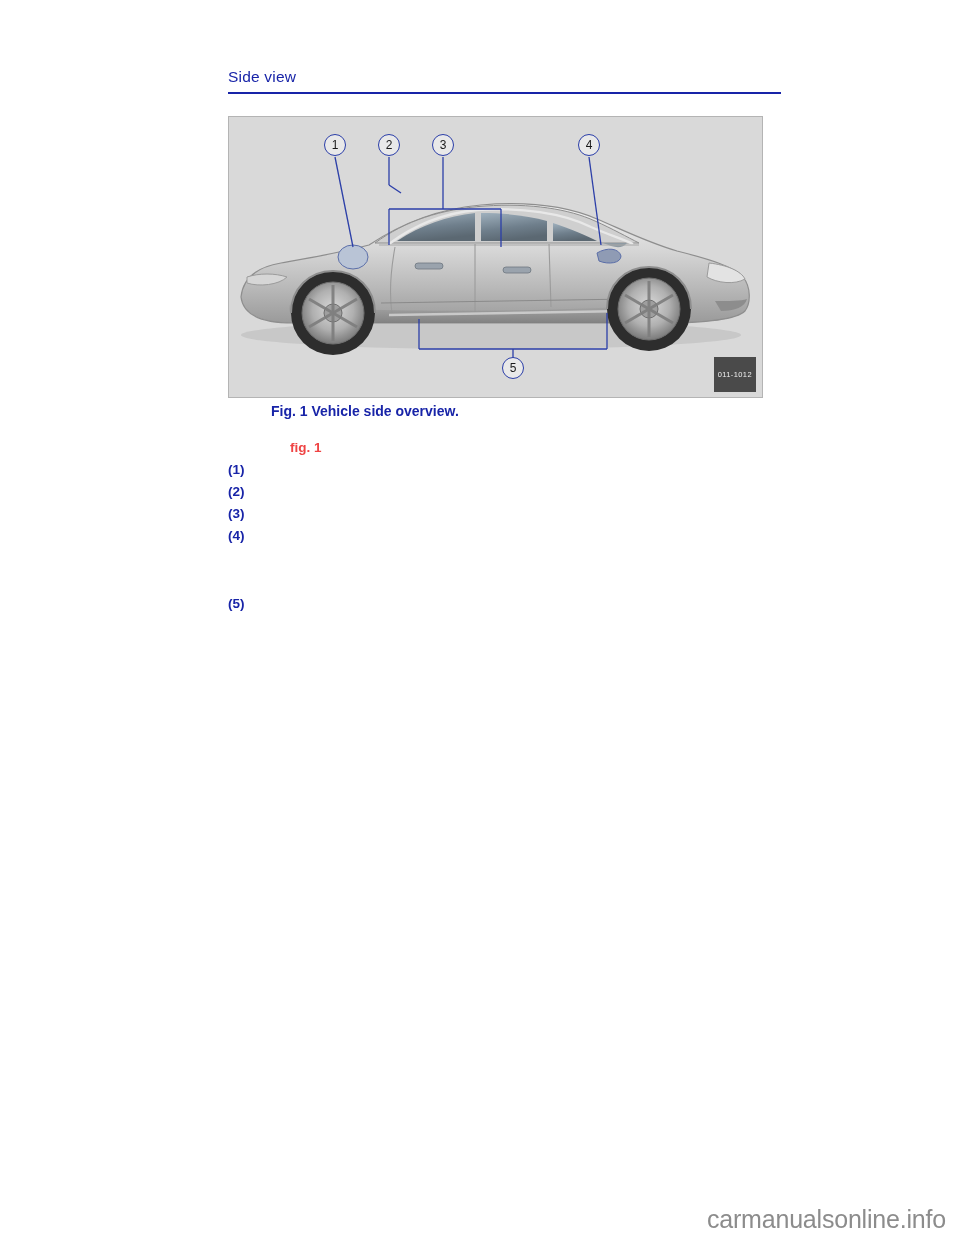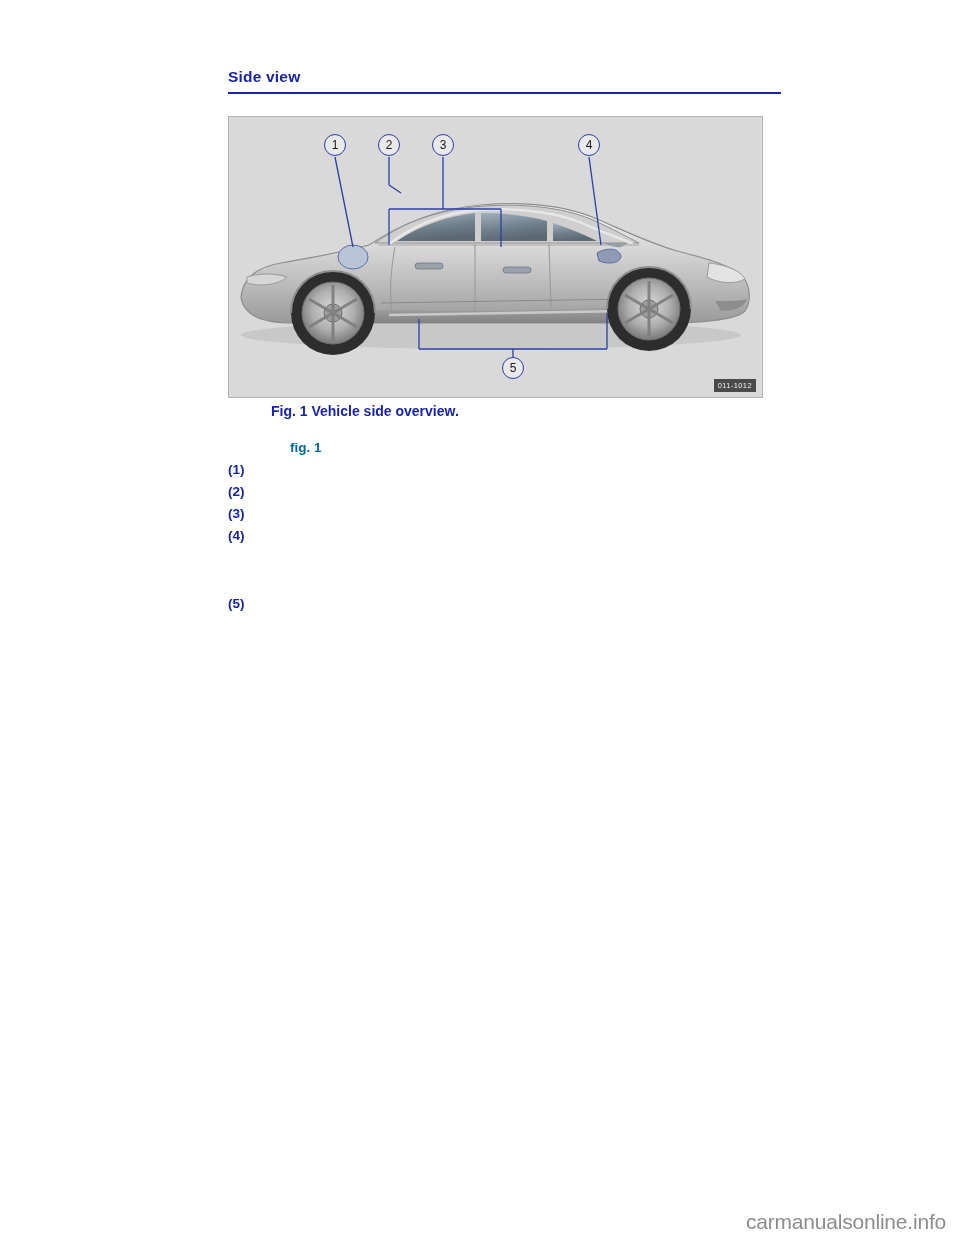--- a/index.html
+++ b/index.html
@@ -23,21 +23,21 @@
     height: 1242px;
     background: #ffffff;
   }
 
   
   .section-title {
     position: absolute;
     left: 228px;
     top: 68px;
     font-size: 15.5px;
-    font-weight: bold;
+    font-weight: normal;
     color: #1824a8;
     letter-spacing: 0.2px;
   }
   .title-rule {
     position: absolute;
     left: 228px;
     top: 92px;
     width: 553px;
     height: 2px;
     background: #1824a8;
@@ -79,63 +79,63 @@
     font-family: "Liberation Sans", sans-serif;
   }
 
   .fig-code {
     position: absolute;
     right: 6px;
     bottom: 5px;
     background: #4a4a4a;
     color: #f0f0f0;
     font-size: 7.5px;
-    padding: 2px 4px;
+    padding: 13px 4px;
     letter-spacing: 0.4px;
     font-family: "Liberation Sans", sans-serif;
   }
 
   
   .fig-caption {
     position: absolute;
     left: 228px;
     top: 403px;
     font-size: 14px;
     font-weight: bold;
     color: #1824a8;
     padding-left: 43px;
   }
   .fig-ref {
     position: absolute;
     left: 290px;
     top: 440px;
     font-size: 13.5px;
     font-weight: bold;
-    color: #0369a1;
+    color: #ef4444;
   }
 
   .item {
     position: absolute;
     left: 228px;
     font-size: 13.5px;
     font-weight: bold;
     color: #1824a8;
   }
   .item-1 { top: 462px; }
   .item-2 { top: 484px; }
   .item-3 { top: 506px; }
   .item-4 { top: 528px; }
   .item-5 { top: 596px; }
 
   
   .watermark {
     position: absolute;
     right: 14px;
     bottom: 8px;
-    font-size: 21px;
+    font-size: 25px;
     color: #8c8c8c;
     font-family: "Liberation Sans", sans-serif;
     letter-spacing: -0.2px;
   }
 </style>
 </head>
 <body>
 
 <div class="page">
 

